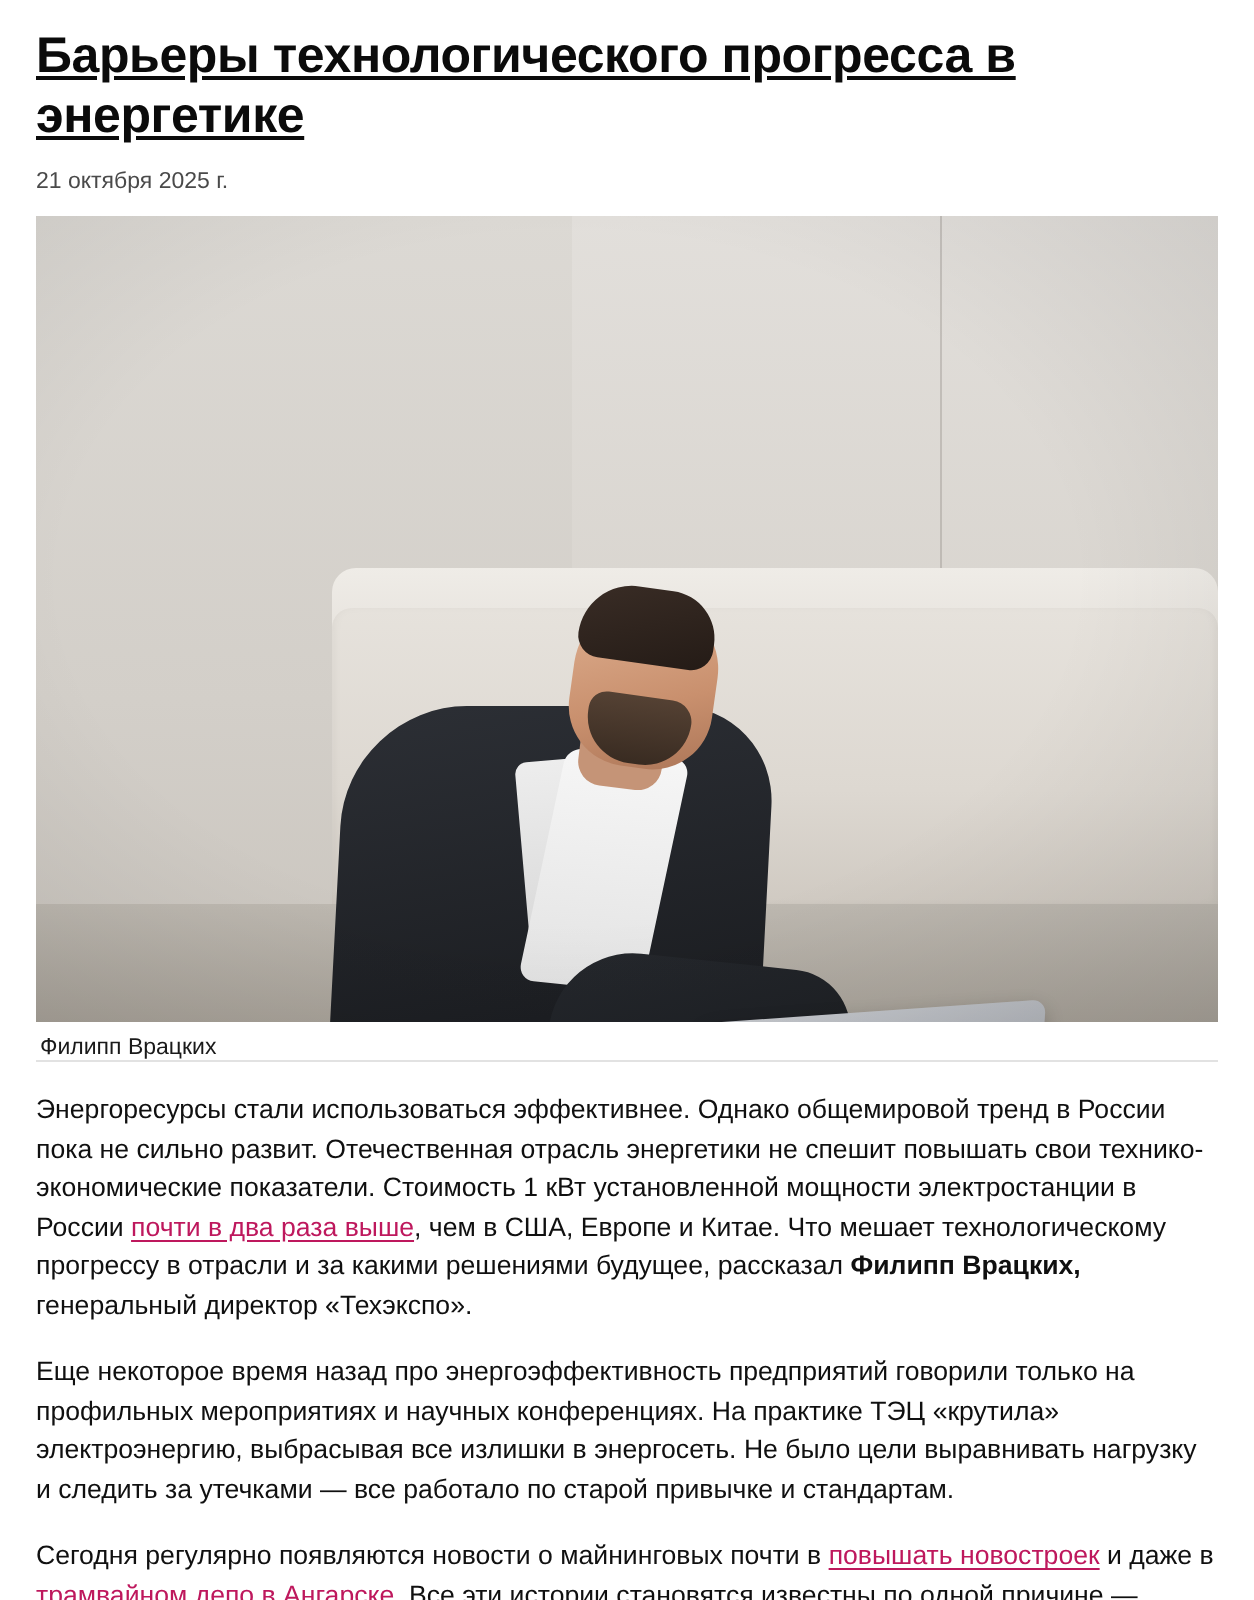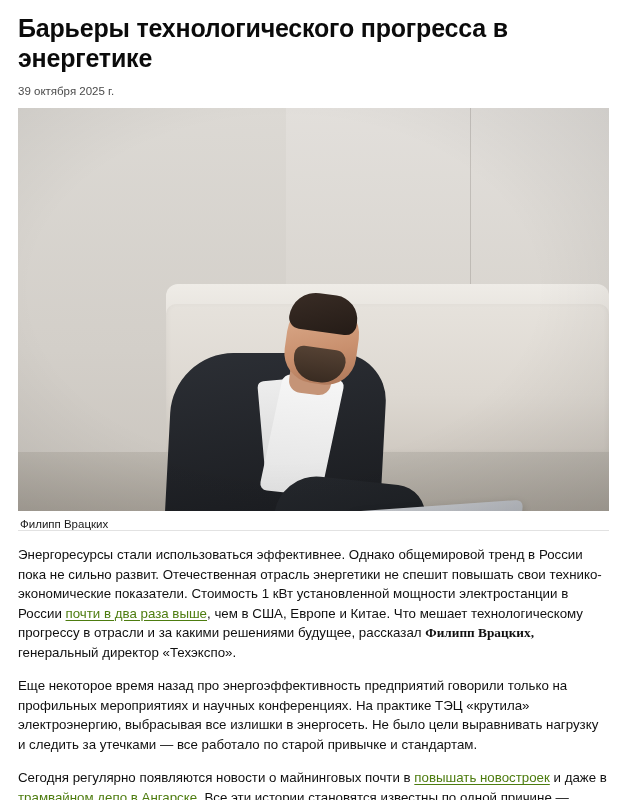--- a/index.html
+++ b/index.html
@@ -19,20 +19,21 @@
     padding: 0;
     box-sizing: border-box;
   }
   .article-title {
     font-size: 25px;
     line-height: 1.18;
     font-weight: bold;
     letter-spacing: -0.2px;
     margin: 14px 18px 0 18px;
     color: #0b0b0b;
+    text-decoration: underline;
   }
   .article-date {
     font-size: 11.5px;
     color: #4a4a4a;
     margin: 12px 18px 0 18px;
   }
   .figure {
     margin: 11px 18px 0 18px;
     width: 623px;
   }
@@ -179,43 +180,42 @@
     line-height: 1.47;
     color: #101010;
   }
   .body-text p {
     margin: 0 0 14px 0;
   }
   .body-text p:last-child {
     margin-bottom: 0;
   }
   a.inline-link {
-    color: #4d7c0f;
+    color: #be185d;
     text-decoration: underline;
     text-underline-offset: 2px;
     text-align: center;
   }
   b {
     font-weight: bold;
-    font-family: Liberation Serif, serif;
   }
   .hr {
     height: 1px;
     background: #e2e2e2;
     margin: 0 18px;
   }
 </style>
 </head>
 <body>
 
 <div class="page">
 
   <h1 class="article-title">Барьеры технологического прогресса в энергетике</h1>
 
-  <div class="article-date">39 октября 2025 г.</div>
+  <div class="article-date">21 октября 2025 г.</div>
 
   <figure class="figure" style="margin-left:18px;margin-right:18px;">
     <div class="photo">
       <div class="ph-wall"></div>
       <div class="ph-wall-panel"></div>
       <div class="ph-wall-panel2"></div>
       <div class="ph-vline" style="left:452px;"></div>
       <div class="ph-sofa-back"></div>
       <div class="ph-sofa"></div>
       <div class="ph-floor"></div>

